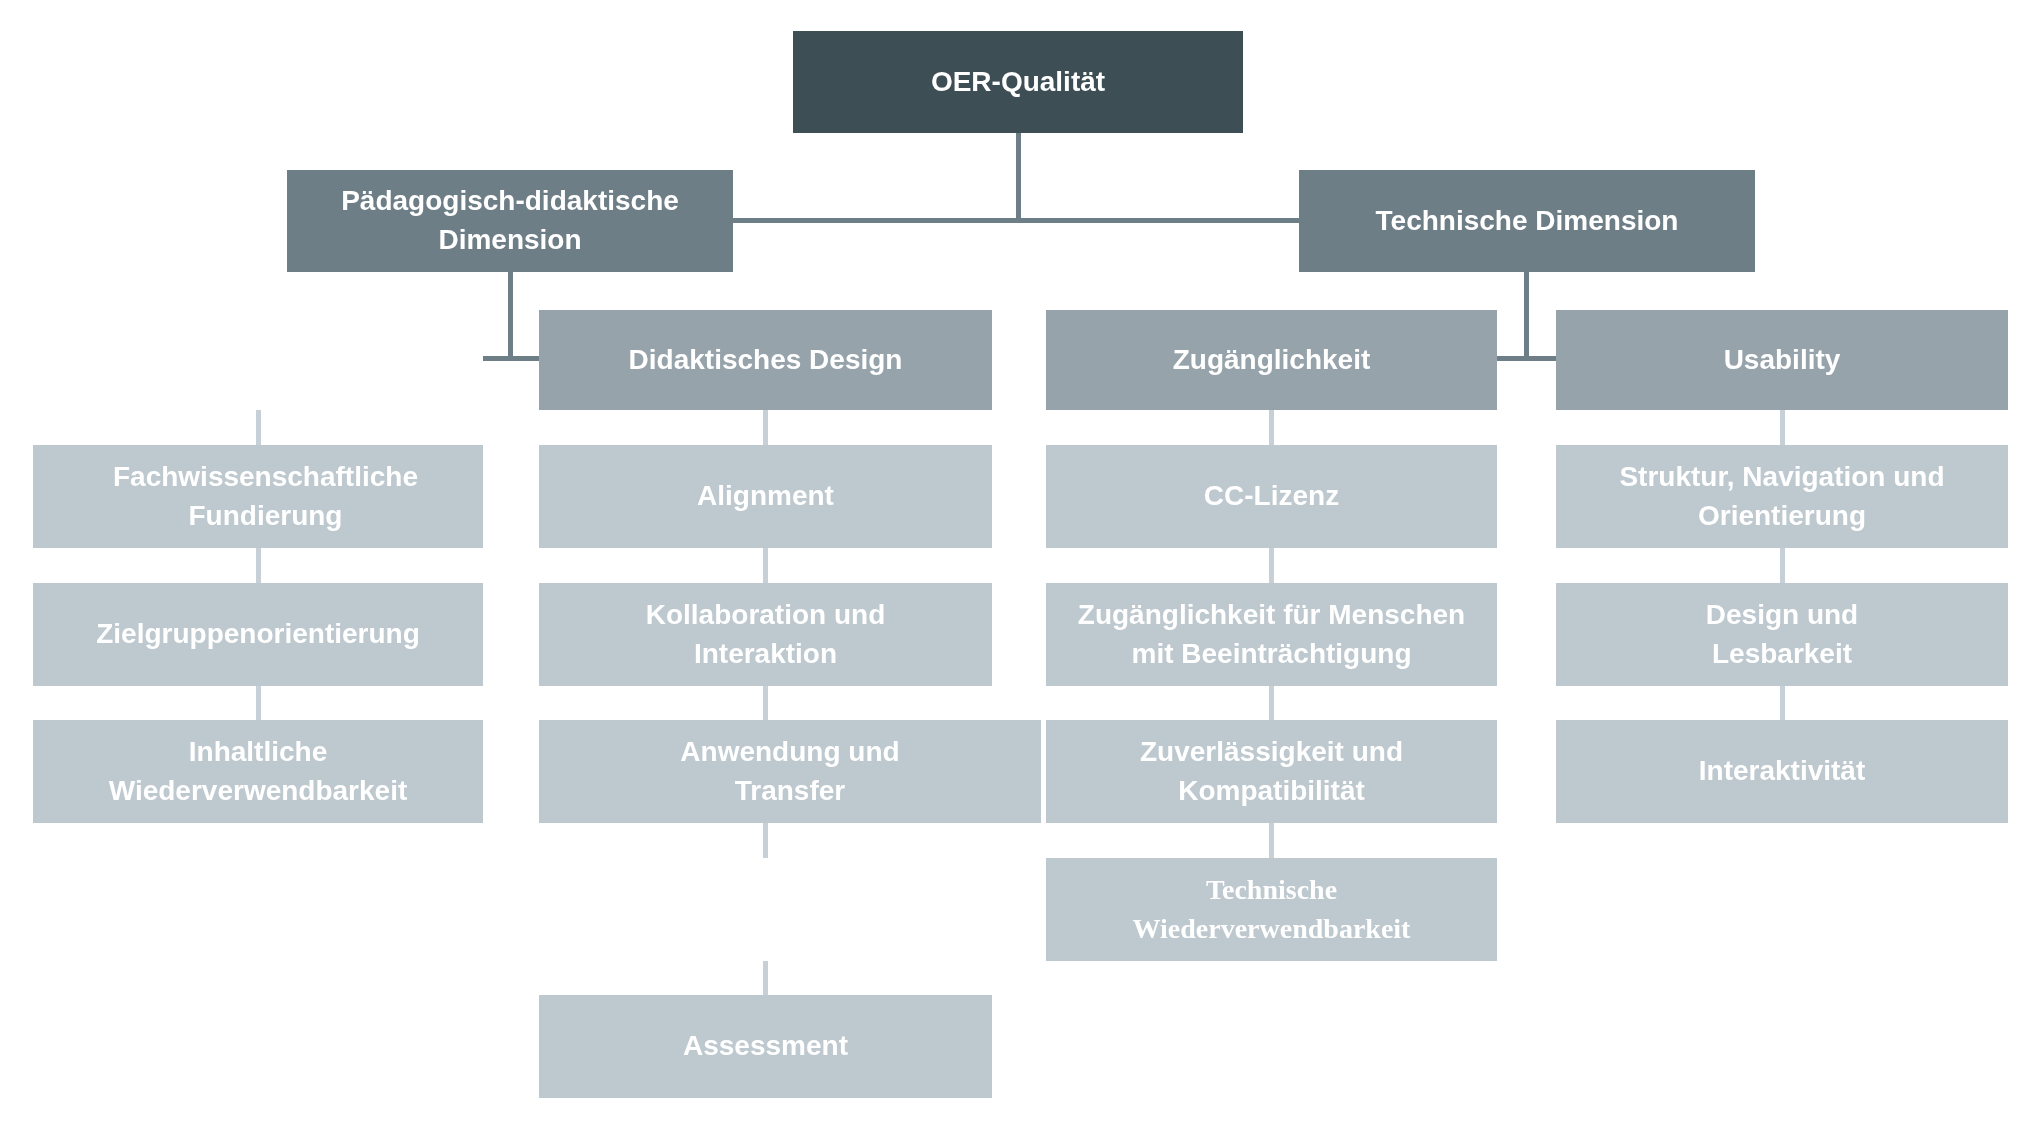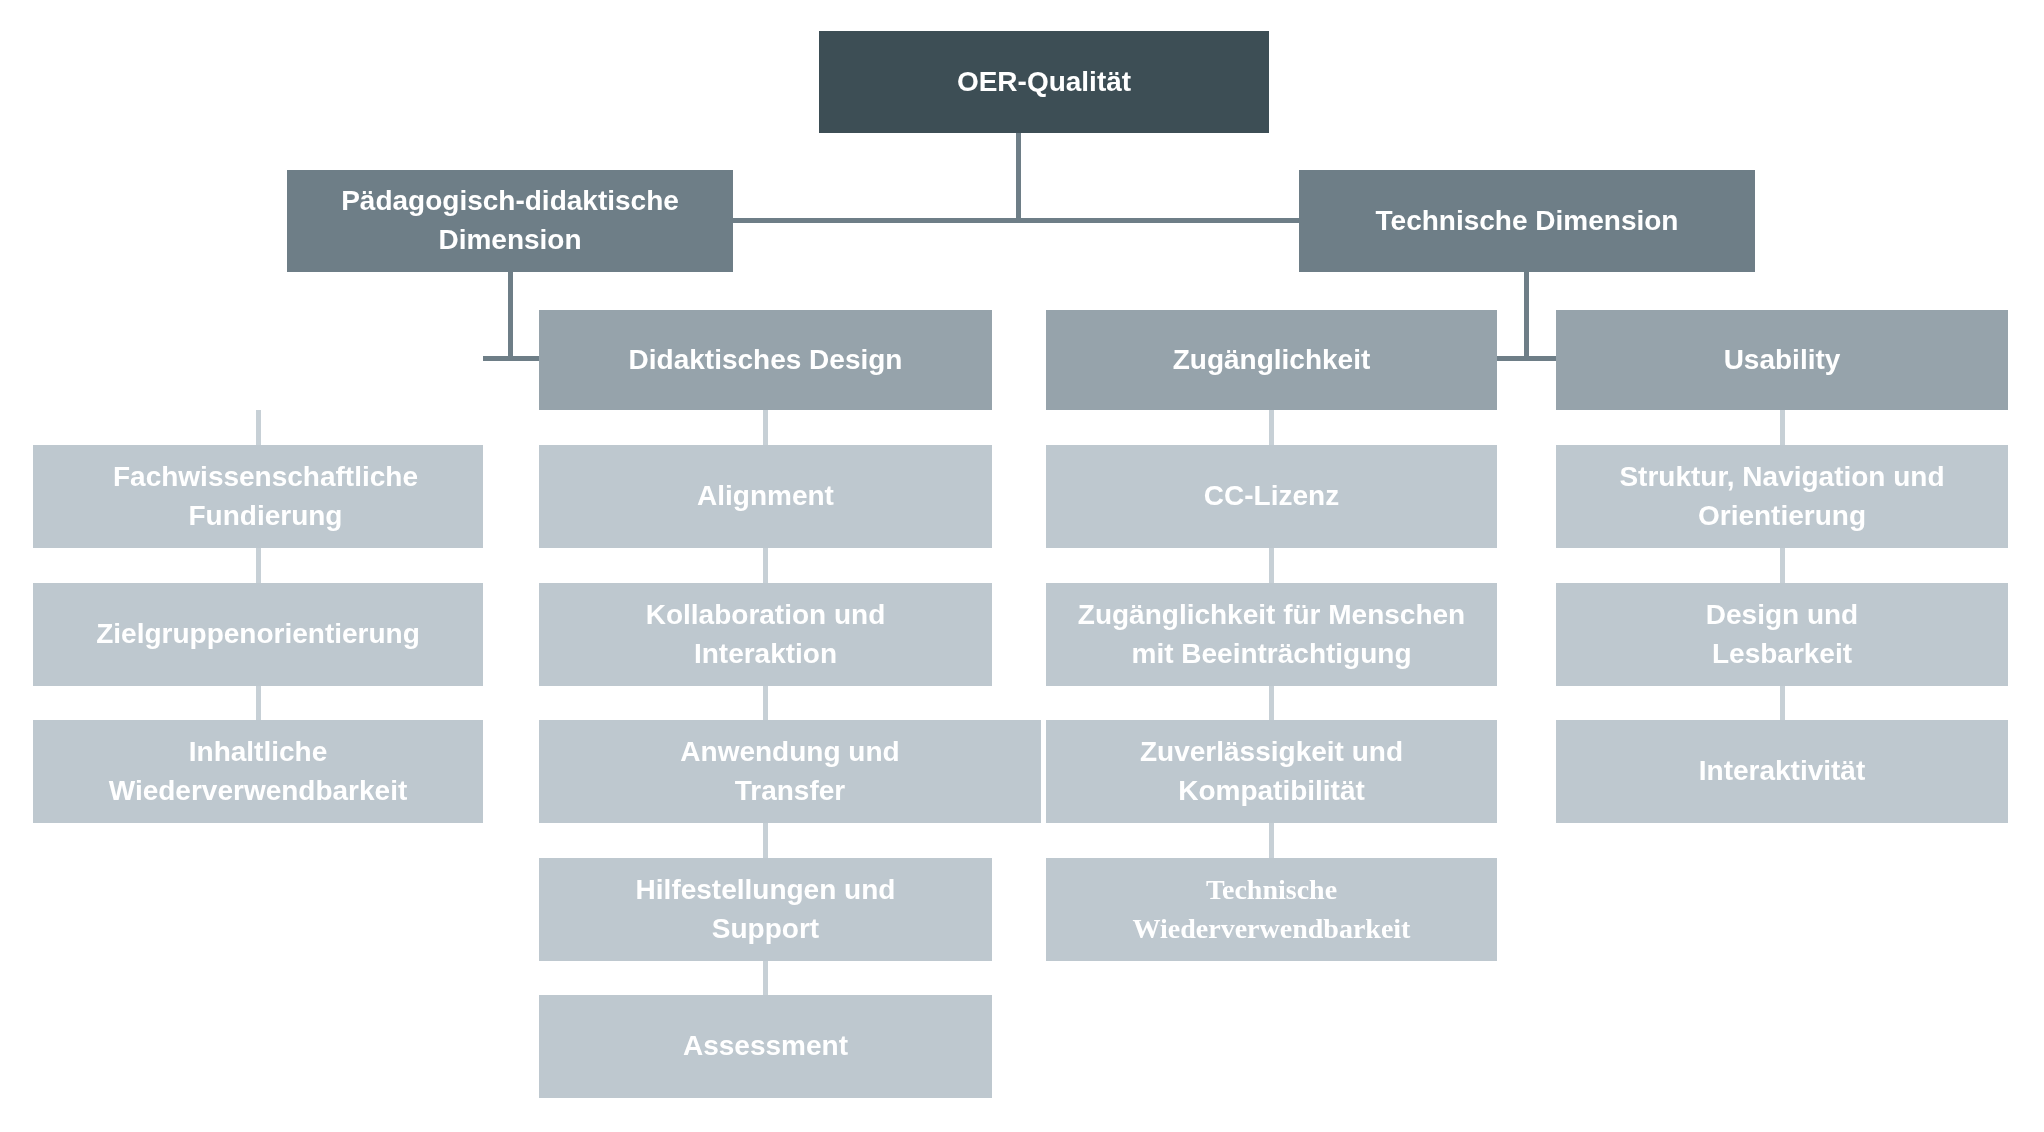--- a/index.html
+++ b/index.html
@@ -6,21 +6,21 @@
   .canvas{
     position:relative;width:2044px;height:1132px;background:#ffffff;
     font-family:"Liberation Sans",sans-serif;overflow:hidden;
   }
   .box{
     position:absolute;display:flex;align-items:center;justify-content:center;
     text-align:center;color:var(--text,#ffffff);font-weight:bold;
     font-size:28px;line-height:1.38;box-sizing:border-box;padding:0 10px;
   }
   .box span{white-space:pre-line;}
-  .l1{background:var(--level1,#3d4e55);margin-left:26px;}
+  .l1{background:var(--level1,#3d4e55);}
   .l2{background:var(--level2,#6e7e87);}
   .hd{background:var(--level3,#96a3ab);}
   .it{background:var(--level4,#bec8cf);}
   .ln{position:absolute;}
   .ln.main{background:var(--connector,#6e7e87);}
   .ln.light{background:var(--connector_light,#c7d0d6);}
 </style>
 </head>
 <body>
 
@@ -92,24 +92,20 @@
     <span>Alignment</span>
   </div>
   <div class="box it" style="left:539px;top:583px;width:453px;height:103px;">
     <span>Kollaboration und
 Interaktion</span>
   </div>
   <div class="box it" style="left:539px;top:720px;width:502px;height:103px;">
     <span>Anwendung und
 Transfer</span>
   </div>
-  <div class="box it" style="left:539px;top:858px;width:453px;height:103px;">
-    <span>Hilfestellungen und
-Support</span>
-  </div>
   <div class="box it" style="left:539px;top:995px;width:453px;height:103px;">
     <span>Assessment</span>
   </div>
 
   <div class="box it" style="left:1046px;top:445px;width:451px;height:103px;">
     <span>CC-Lizenz</span>
   </div>
   <div class="box it" style="left:1046px;top:583px;width:451px;height:103px;">
     <span>Zugänglichkeit für Menschen
 mit Beeinträchtigung</span>

